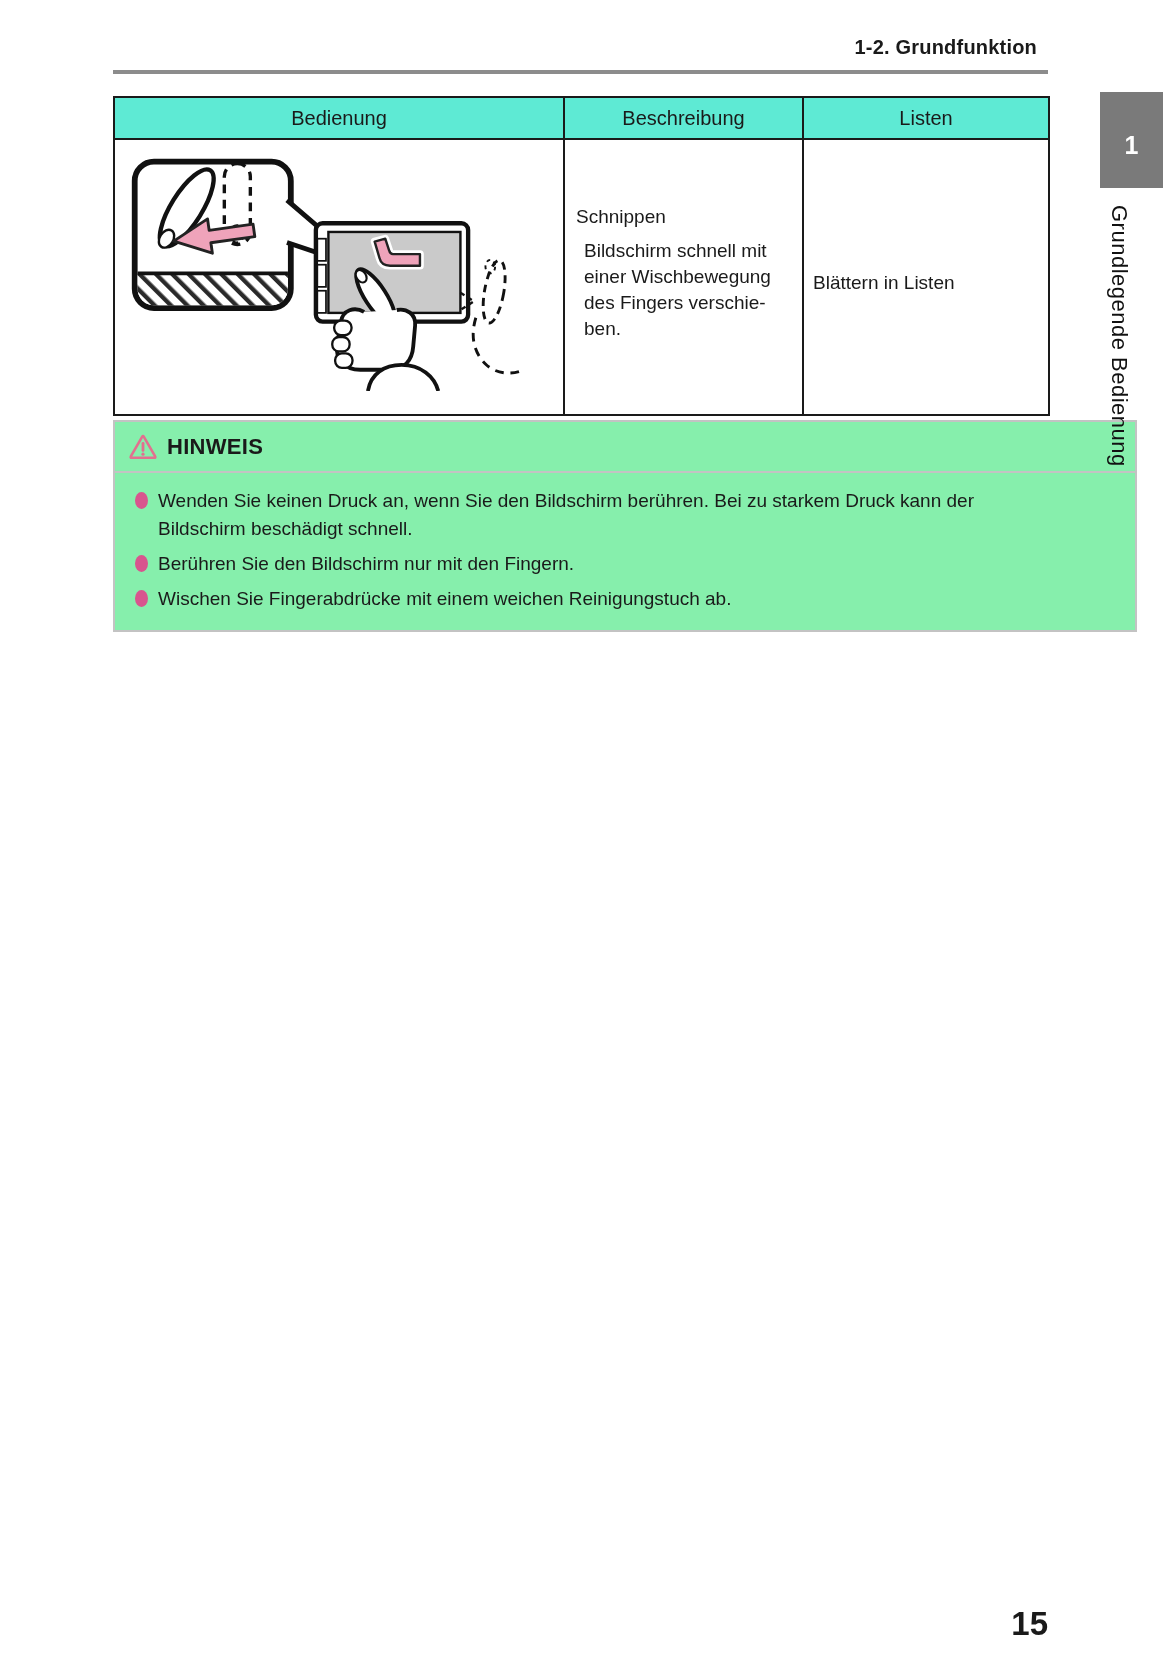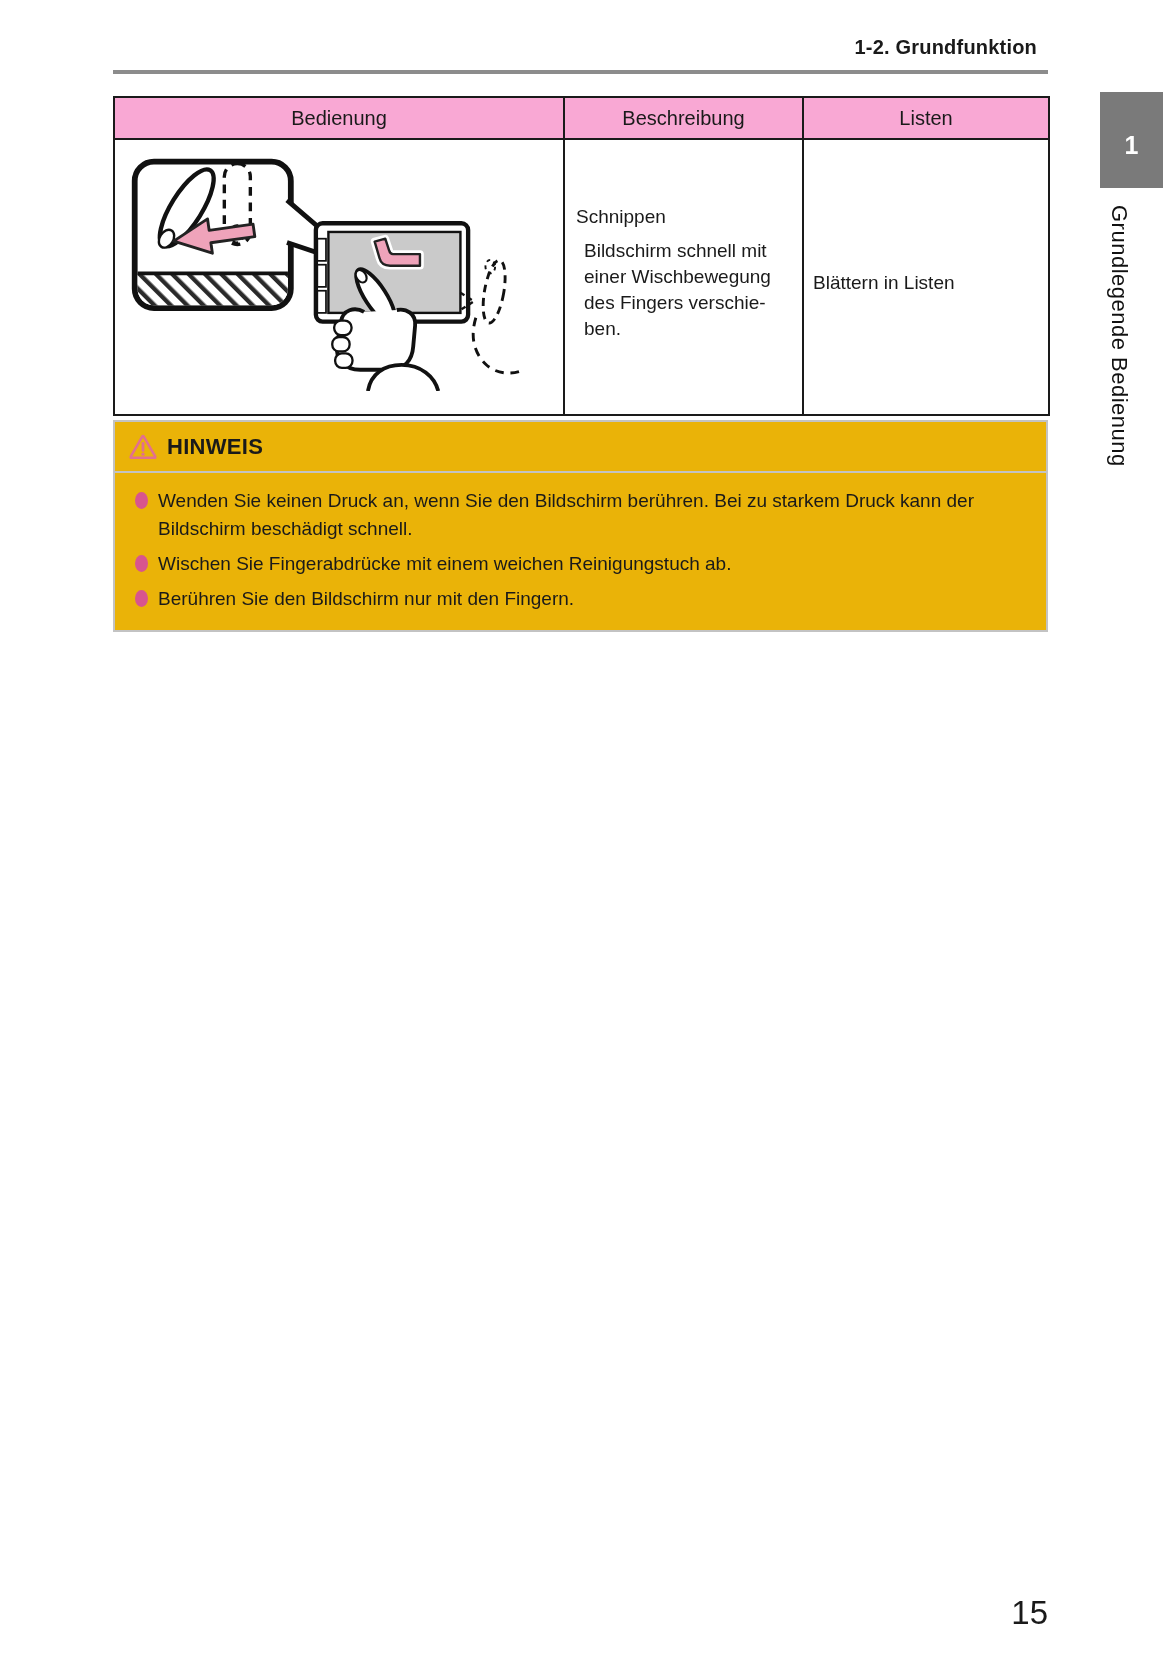--- a/index.html
+++ b/index.html
@@ -15,31 +15,31 @@
   .header-rule{
     position:absolute;top:70px;left:113px;width:935px;height:4px;background:#8c8c8c;
   }
   
   .gesture-table{
     position:absolute;top:96px;left:113px;width:935px;
     border-collapse:collapse;table-layout:fixed;
   }
   .gesture-table th,.gesture-table td{border:2.5px solid #1a1a1a;}
   .gesture-table th{
-    background:#f9a8d4;font-weight:normal;font-size:20px;height:38px;text-align:center;
+    background:#5eead4;font-weight:normal;font-size:20px;height:38px;text-align:center;
   }
   .cell-illustration{height:264px;vertical-align:top;padding:10px 0 0 12px;}
   .cell-description{vertical-align:middle;padding:6px 8px 6px 11px;font-size:19px;line-height:26px;}
   .desc-title{margin:0 0 8px 0;}
   .desc-body{margin:8px;white-space:pre-line;}
   .cell-purpose{vertical-align:middle;padding:12px 4px 0 9px;font-size:19px;}
   
   .notice-box{
-    position:absolute;top:420px;left:113px;width:935px;
-    border:2px solid #c3c3c3;box-sizing:border-box;background:#eab308;
+    position:absolute;top:420px;left:113px;width:1024px;
+    border:2px solid #c3c3c3;box-sizing:border-box;background:#86efac;
   }
   .notice-header{
     display:flex;align-items:center;gap:10px;
     padding:12px 14px 11px 14px;border-bottom:2px solid #c3c3c3;
   }
   .notice-title{font-size:22px;font-weight:bold;letter-spacing:.3px;}
   .notice-list{padding:14px 18px 17px 14px;}
   .bullet-item{display:flex;align-items:flex-start;margin-bottom:7px;}
   .bullet-item:last-child{margin-bottom:0;}
   .bullet-dot{
@@ -53,21 +53,21 @@
     color:#ffffff;font-size:25px;font-weight:bold;
     display:flex;align-items:center;justify-content:center;padding-top:10px;box-sizing:border-box;
   }
   .sidebar-label{
     position:absolute;left:1106px;top:205px;height:290px;
     writing-mode:vertical-rl;text-orientation:mixed;
     font-size:22px;letter-spacing:.5px;color:#111;
   }
   
   .page-number{
-    position:absolute;right:117px;bottom:21px;font-size:33px;font-weight:normal;
+    position:absolute;right:117px;bottom:10px;font-size:33px;font-weight:bold;
   }
   svg{display:block;}
 </style>
 </head>
 <body>
 
 <div class="page-header">1-2. Grundfunktion</div>
 <div class="header-rule"></div>
 
 <table class="gesture-table">
@@ -161,25 +161,25 @@
     </span>
     <span class="notice-title">HINWEIS</span>
   </div>
   <div class="notice-list">
     <div class="bullet-item">
       <span class="bullet-dot"></span>
       <span class="bullet-text">Wenden Sie keinen Druck an, wenn Sie den Bildschirm berühren. Bei zu starkem Druck kann der Bildschirm beschädigt schnell.</span>
     </div>
     <div class="bullet-item">
       <span class="bullet-dot"></span>
-      <span class="bullet-text">Wischen Sie Fingerabdrücke mit einem weichen Reinigungstuch ab.</span>
+      <span class="bullet-text">Berühren Sie den Bildschirm nur mit den Fingern.</span>
     </div>
     <div class="bullet-item">
       <span class="bullet-dot"></span>
-      <span class="bullet-text">Berühren Sie den Bildschirm nur mit den Fingern.</span>
+      <span class="bullet-text">Wischen Sie Fingerabdrücke mit einem weichen Reinigungstuch ab.</span>
     </div>
   </div>
 </div>
 
 <div class="chapter-tab">1</div>
 <div class="sidebar-label">Grundlegende Bedienung</div>
 
 <div class="page-number">15</div>
 
 </body></html>

